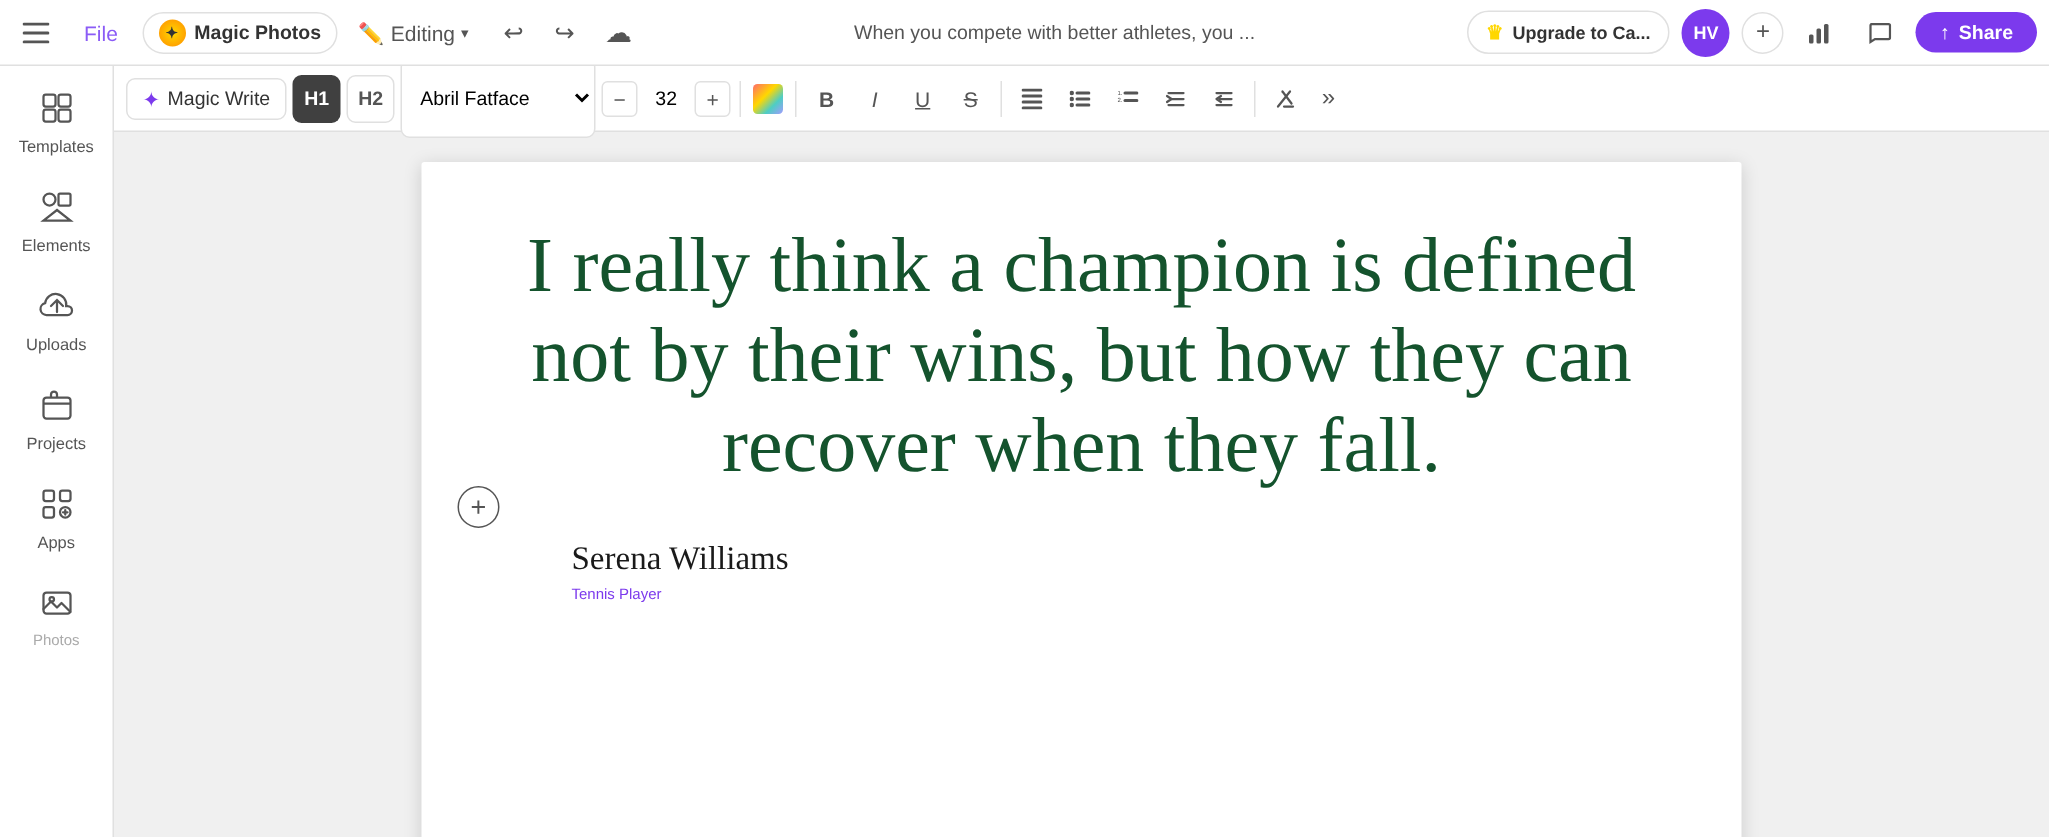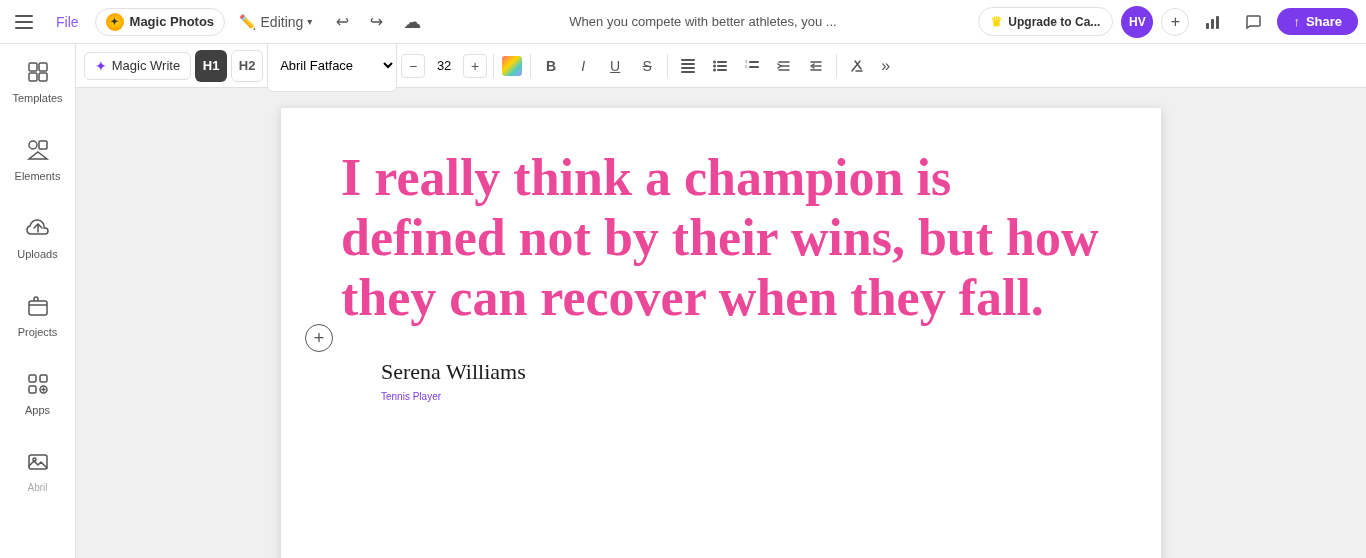--- a/index.html
+++ b/index.html
@@ -141,21 +141,21 @@
 
     
     .sidebar {
       width: 76px;
       background: #fff;
       border-right: 1px solid #e0e0e0;
       display: flex;
       flex-direction: column;
       align-items: center;
       padding: 8px 0;
-      gap: 16px;
+      gap: 4px;
       flex-shrink: 0;
       overflow-y: auto;
     }
     .sidebar-item {
       display: flex;
       flex-direction: column;
       align-items: center;
       justify-content: center;
       width: 68px;
       padding: 8px 4px;
@@ -287,23 +287,24 @@
       width: 880px;
       min-height: 460px;
       border-radius: 2px;
       box-shadow: 0 2px 12px rgba(0,0,0,0.15);
       padding: 40px 60px;
       position: relative;
     }
     .quote-text {
       font-family: 'Georgia', 'Times New Roman', serif;
       font-size: 52px;
-      font-weight: 700;
+      font-weight: 400;
       line-height: 1.15;
-      color: #ec4899;
+      color: #14532d;
+      text-align: center;
       margin-bottom: 32px;
     }
     .author-name {
       font-family: 'Georgia', 'Times New Roman', serif;
       font-size: 22px;
       font-weight: 500;
       color: #1a1a1a;
       margin-left: 40px;
       margin-bottom: 6px;
     }
@@ -472,21 +473,21 @@
     </div>
 
     <div class="sidebar-item">
       <div class="sidebar-icon">
         <svg width="24" height="24" viewBox="0 0 24 24" fill="none">
           <rect x="3" y="5" width="18" height="14" rx="2" stroke="#555" stroke-width="1.5"></rect>
           <circle cx="8.5" cy="9.5" r="1.5" stroke="#555" stroke-width="1.5"></circle>
           <path d="M3 16l5-5 4 4 3-3 6 6" stroke="#555" stroke-width="1.5" stroke-linecap="round" stroke-linejoin="round"></path>
         </svg>
       </div>
-      <span class="sidebar-label" style="font-size:10px;color:#aaa;">Abril</span>
+      <span class="sidebar-label" style="font-size:10px;color:#aaa;">Photos</span>
     </div>
 
   </div>
 
   <div class="content-area">
 
     <div class="toolbar">
 
       <div class="magic-write-btn">
         <span class="magic-write-icon">✦</span>

